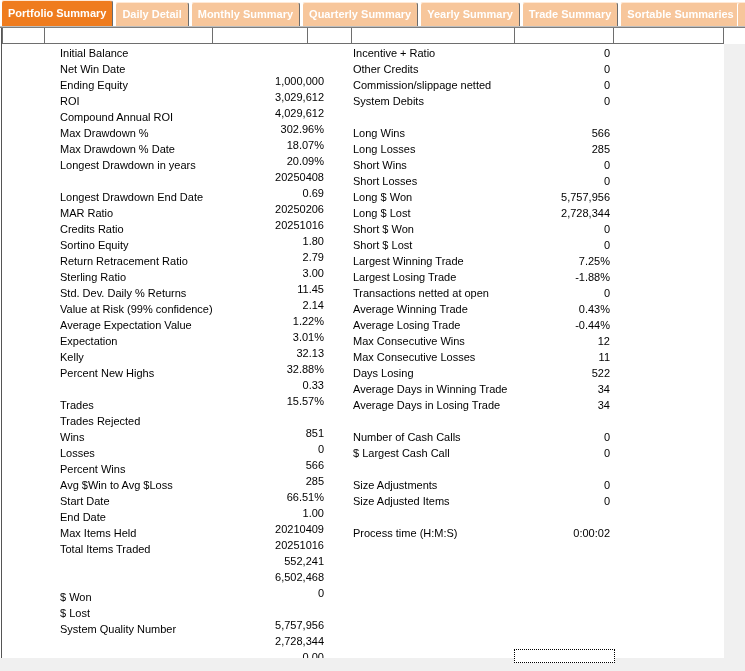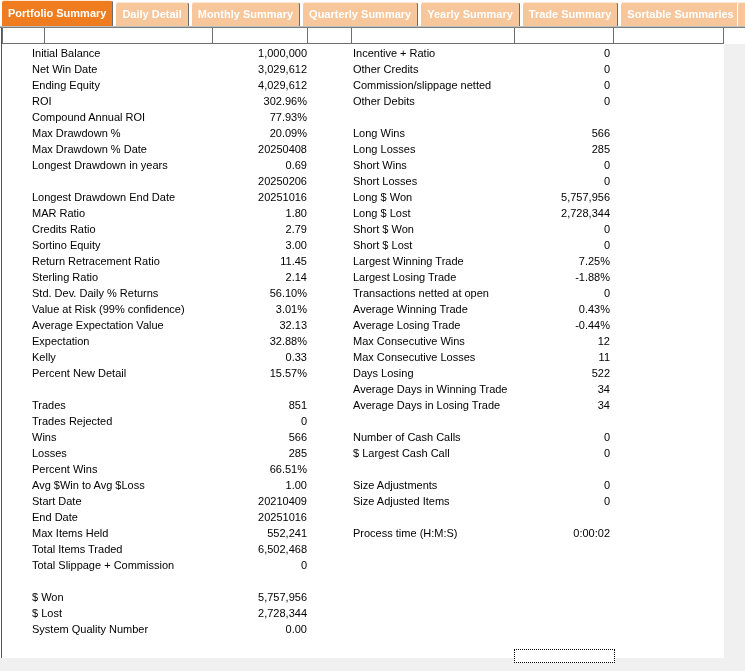--- a/index.html
+++ b/index.html
@@ -19,22 +19,22 @@
        border-top:1px solid #bdbdbd;box-sizing:border-box;}
   
   .header-row{position:absolute;top:28px;left:2px;display:flex;}
   .hcell{height:16px;background:#fff;border-right:1px solid #6e6e6e;border-bottom:1px solid #6e6e6e;
        box-sizing:border-box;}
   .hcell:first-child{border-left:1px solid #6e6e6e;}
   .w1{width:43px}.w2{width:168px}.w3{width:95px}.w4{width:44px}.w5{width:163px}.w6{width:99px}.w7{width:110px}
   
   .rows{position:absolute;top:45px;left:0;width:745px;}
   .row{position:relative;height:16px;line-height:16px;}
-  .ll{position:absolute;left:32px;white-space:nowrap;}
-  .lv{position:absolute;left:213px;width:94px;text-align:right;white-space:nowrap;}
+  .ll{position:absolute;left:60px;white-space:nowrap;}
+  .lv{position:absolute;left:230px;width:94px;text-align:right;white-space:nowrap;margin-top:28px;}
   .rl{position:absolute;left:353px;white-space:nowrap;}
   .rv{position:absolute;left:515px;width:95px;text-align:right;white-space:nowrap;}
   
   .left-edge{position:absolute;left:1px;top:28px;width:1px;height:630px;background:#555;}
   .right-strip{position:absolute;left:724px;top:44px;width:21px;height:614px;background:var(--panel-gray);}
   .bottom-strip{position:absolute;left:0;top:658px;width:745px;height:13px;background:var(--panel-gray);}
   .dotted-box{position:absolute;left:514px;top:649px;width:101px;height:14px;background:#fff;
        border:1px dotted #000;box-sizing:border-box;z-index:5;}
 </style>
 </head>
@@ -74,26 +74,26 @@
       </div>
       <div class="row">
         <span class="ll">Ending Equity</span>
         <span class="lv">4,029,612</span>
         <span class="rl">Commission/slippage netted</span>
         <span class="rv">0</span>
       </div>
       <div class="row">
         <span class="ll">ROI</span>
         <span class="lv">302.96%</span>
-        <span class="rl">Other Debits</span>
+        <span class="rl">System Debits</span>
         <span class="rv">0</span>
       </div>
       <div class="row">
         <span class="ll">Compound Annual ROI</span>
-        <span class="lv">77.93%</span>
+        <span class="lv">18.07%</span>
         <span class="rl"></span>
         <span class="rv"></span>
       </div>
       <div class="row">
         <span class="ll">Max Drawdown %</span>
         <span class="lv">20.09%</span>
         <span class="rl">Long Wins</span>
         <span class="rv">566</span>
       </div>
       <div class="row">
@@ -144,21 +144,21 @@
         <span class="rv">7.25%</span>
       </div>
       <div class="row">
         <span class="ll">Sterling Ratio</span>
         <span class="lv">2.14</span>
         <span class="rl">Largest Losing Trade</span>
         <span class="rv">-1.88%</span>
       </div>
       <div class="row">
         <span class="ll">Std. Dev. Daily % Returns</span>
-        <span class="lv">56.10%</span>
+        <span class="lv">1.22%</span>
         <span class="rl">Transactions netted at open</span>
         <span class="rv">0</span>
       </div>
       <div class="row">
         <span class="ll">Value at Risk (99% confidence)</span>
         <span class="lv">3.01%</span>
         <span class="rl">Average Winning Trade</span>
         <span class="rv">0.43%</span>
       </div>
       <div class="row">
@@ -173,21 +173,21 @@
         <span class="rl">Max Consecutive Wins</span>
         <span class="rv">12</span>
       </div>
       <div class="row">
         <span class="ll">Kelly</span>
         <span class="lv">0.33</span>
         <span class="rl">Max Consecutive Losses</span>
         <span class="rv">11</span>
       </div>
       <div class="row">
-        <span class="ll">Percent New Detail</span>
+        <span class="ll">Percent New Highs</span>
         <span class="lv">15.57%</span>
         <span class="rl">Days Losing</span>
         <span class="rv">522</span>
       </div>
       <div class="row">
         <span class="ll"></span>
         <span class="lv"></span>
         <span class="rl">Average Days in Winning Trade</span>
         <span class="rv">34</span>
       </div>
@@ -245,21 +245,20 @@
         <span class="rl">Process time (H:M:S)</span>
         <span class="rv">0:00:02</span>
       </div>
       <div class="row">
         <span class="ll">Total Items Traded</span>
         <span class="lv">6,502,468</span>
         <span class="rl"></span>
         <span class="rv"></span>
       </div>
       <div class="row">
-        <span class="ll">Total Slippage + Commission</span>
         <span class="lv">0</span>
         <span class="rl"></span>
         <span class="rv"></span>
       </div>
       <div class="row">
         <span class="ll"></span>
         <span class="lv"></span>
         <span class="rl"></span>
         <span class="rv"></span>
       </div>

